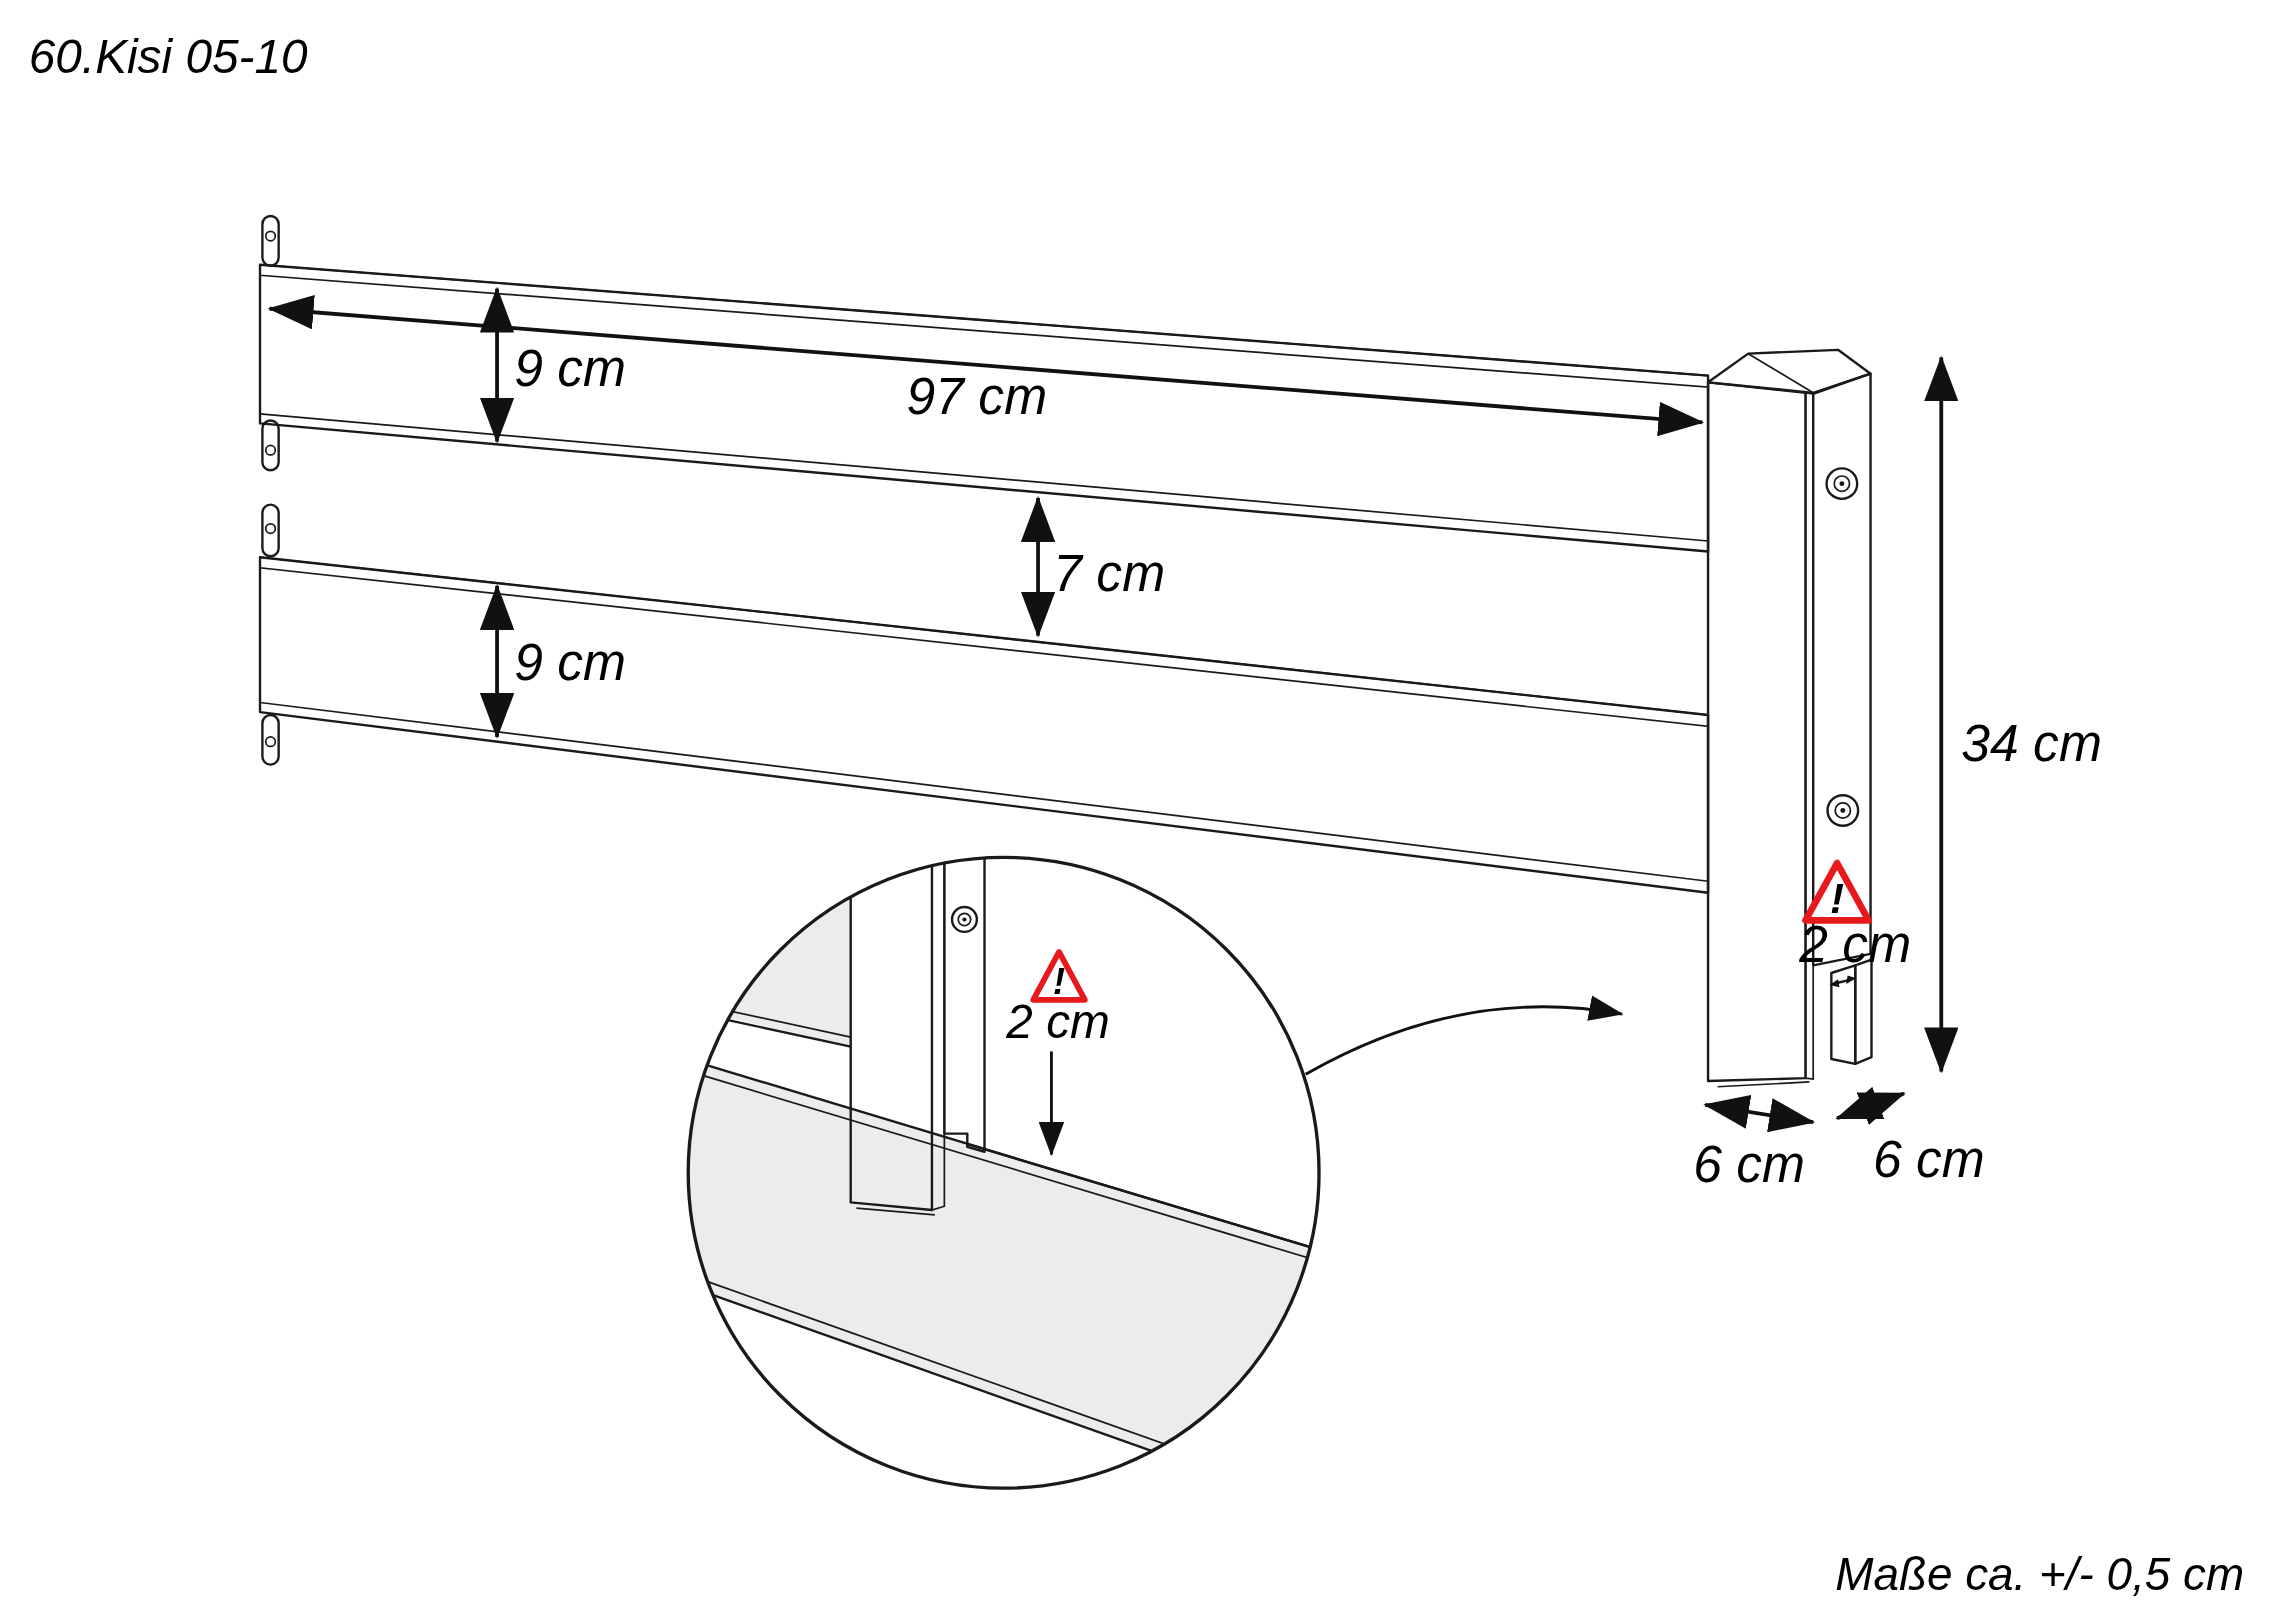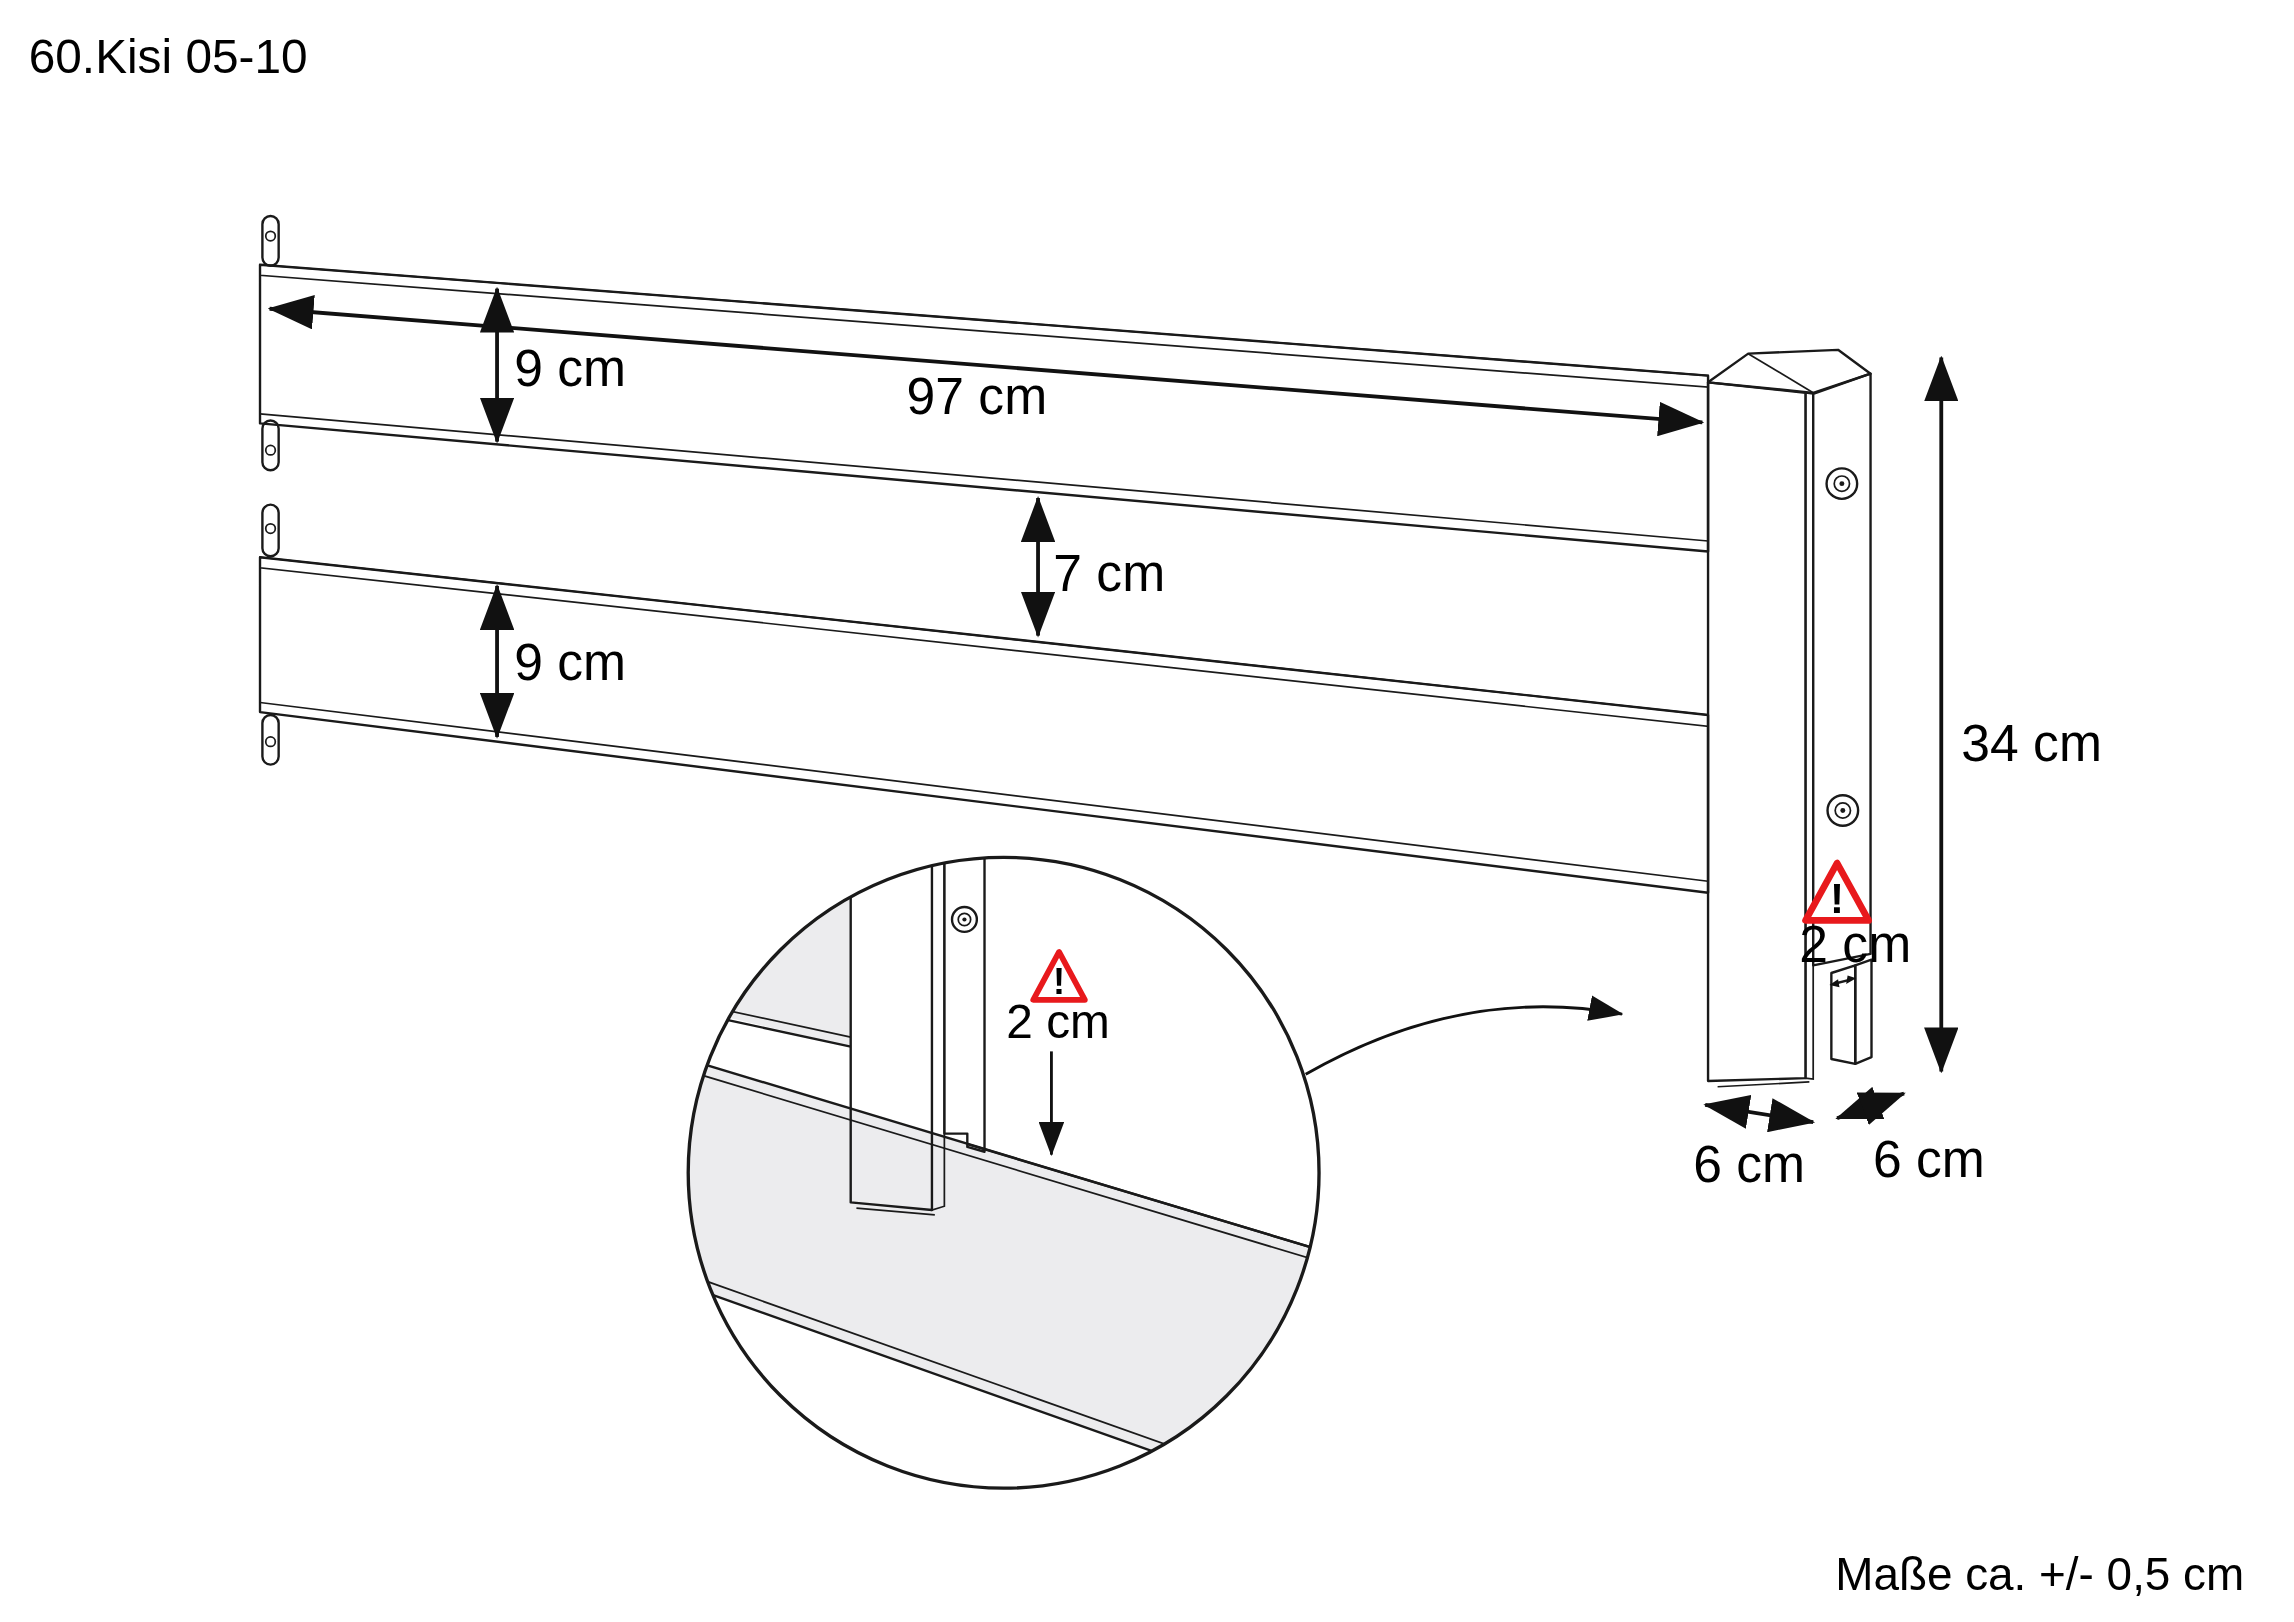--- a/index.html
+++ b/index.html
@@ -2,20 +2,21 @@
 <html><head>
 <meta charset="utf-8">
 <style>
   html,body{margin:0;padding:0;background:#fff;}
   .stage{
     position:relative;
     width:2294px;height:1622px;
     background:#fff;
     font-family:"Liberation Sans","DejaVu Sans",sans-serif;
     overflow:hidden;
+    font-style:italic;
   }
   svg{display:block;width:2294px;height:1622px;}
   svg text{
     font-family:"Liberation Sans","DejaVu Sans",sans-serif;
     fill:#000;
   }
   .t-title{font-size:50px;}
   .t-dim{font-size:54px;}
   .t-dim-small{font-size:50px;}
   .t-note{font-size:48px;}

